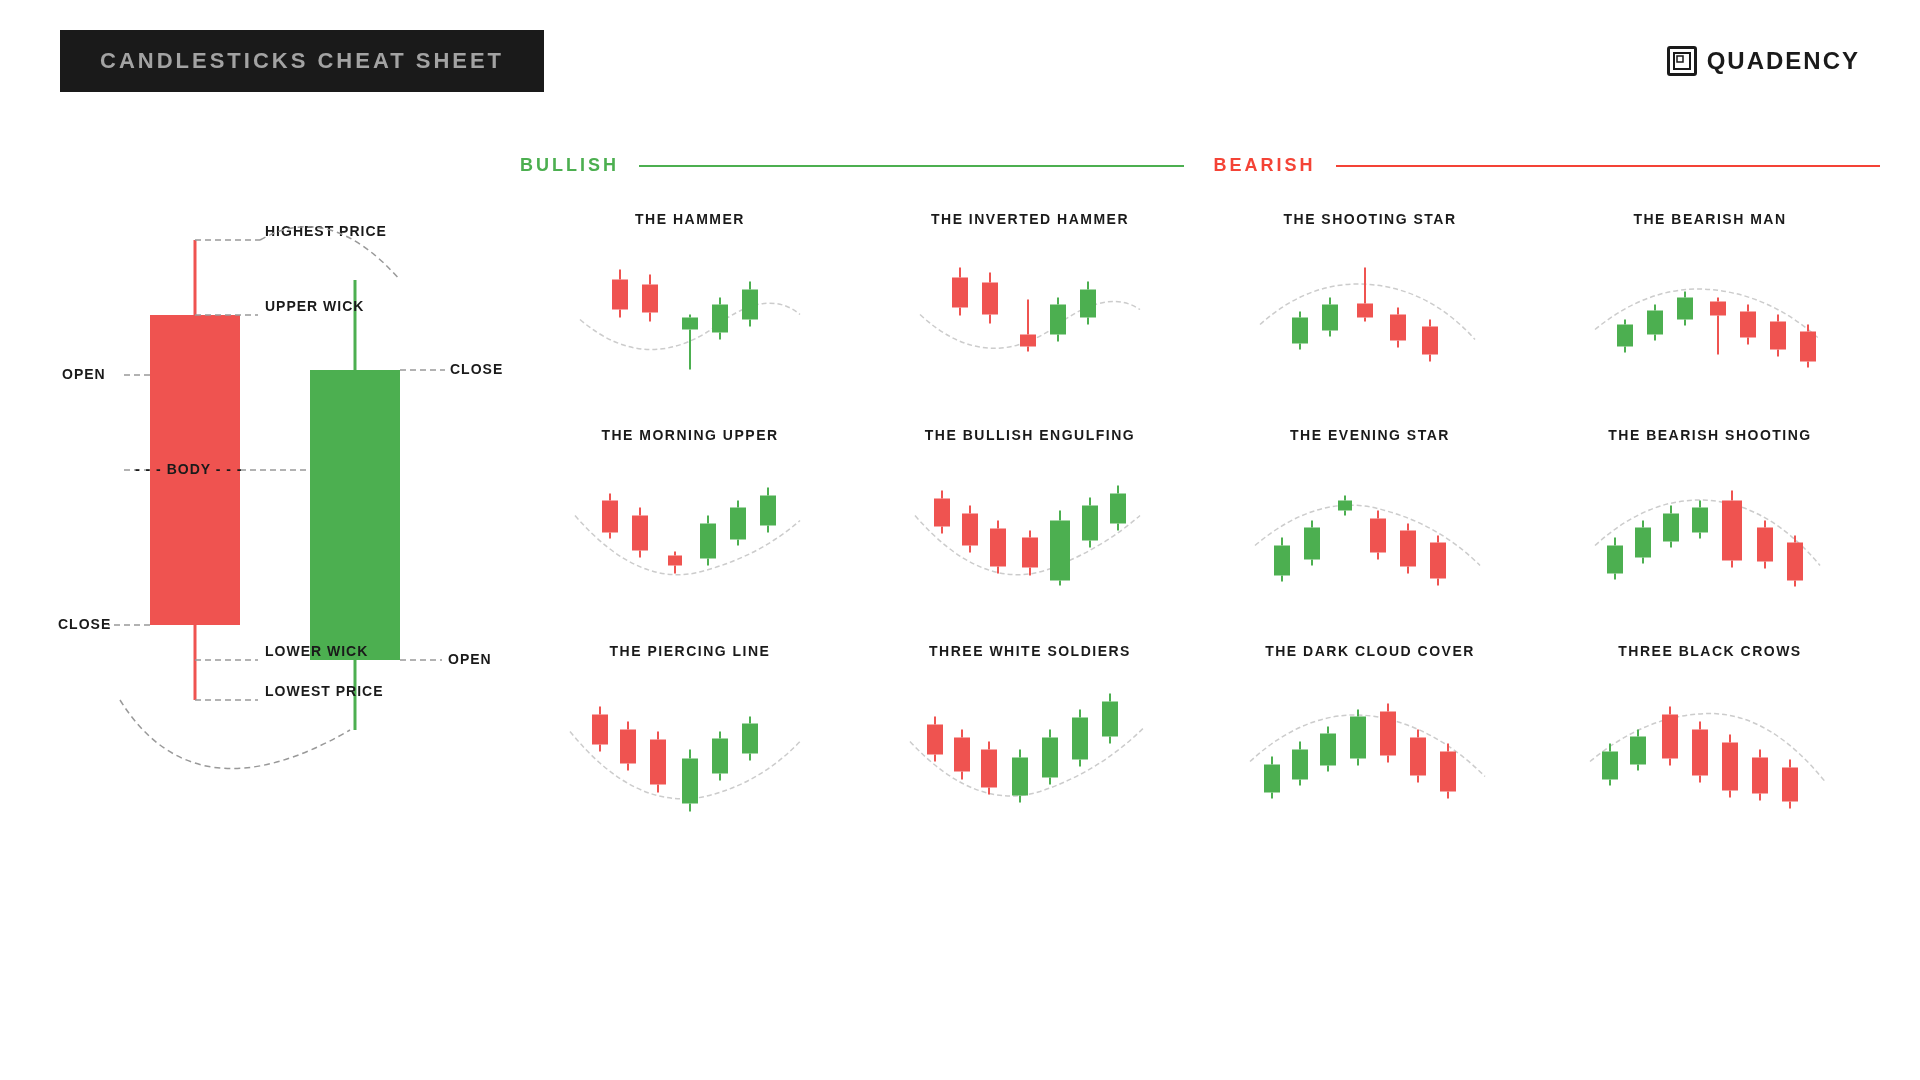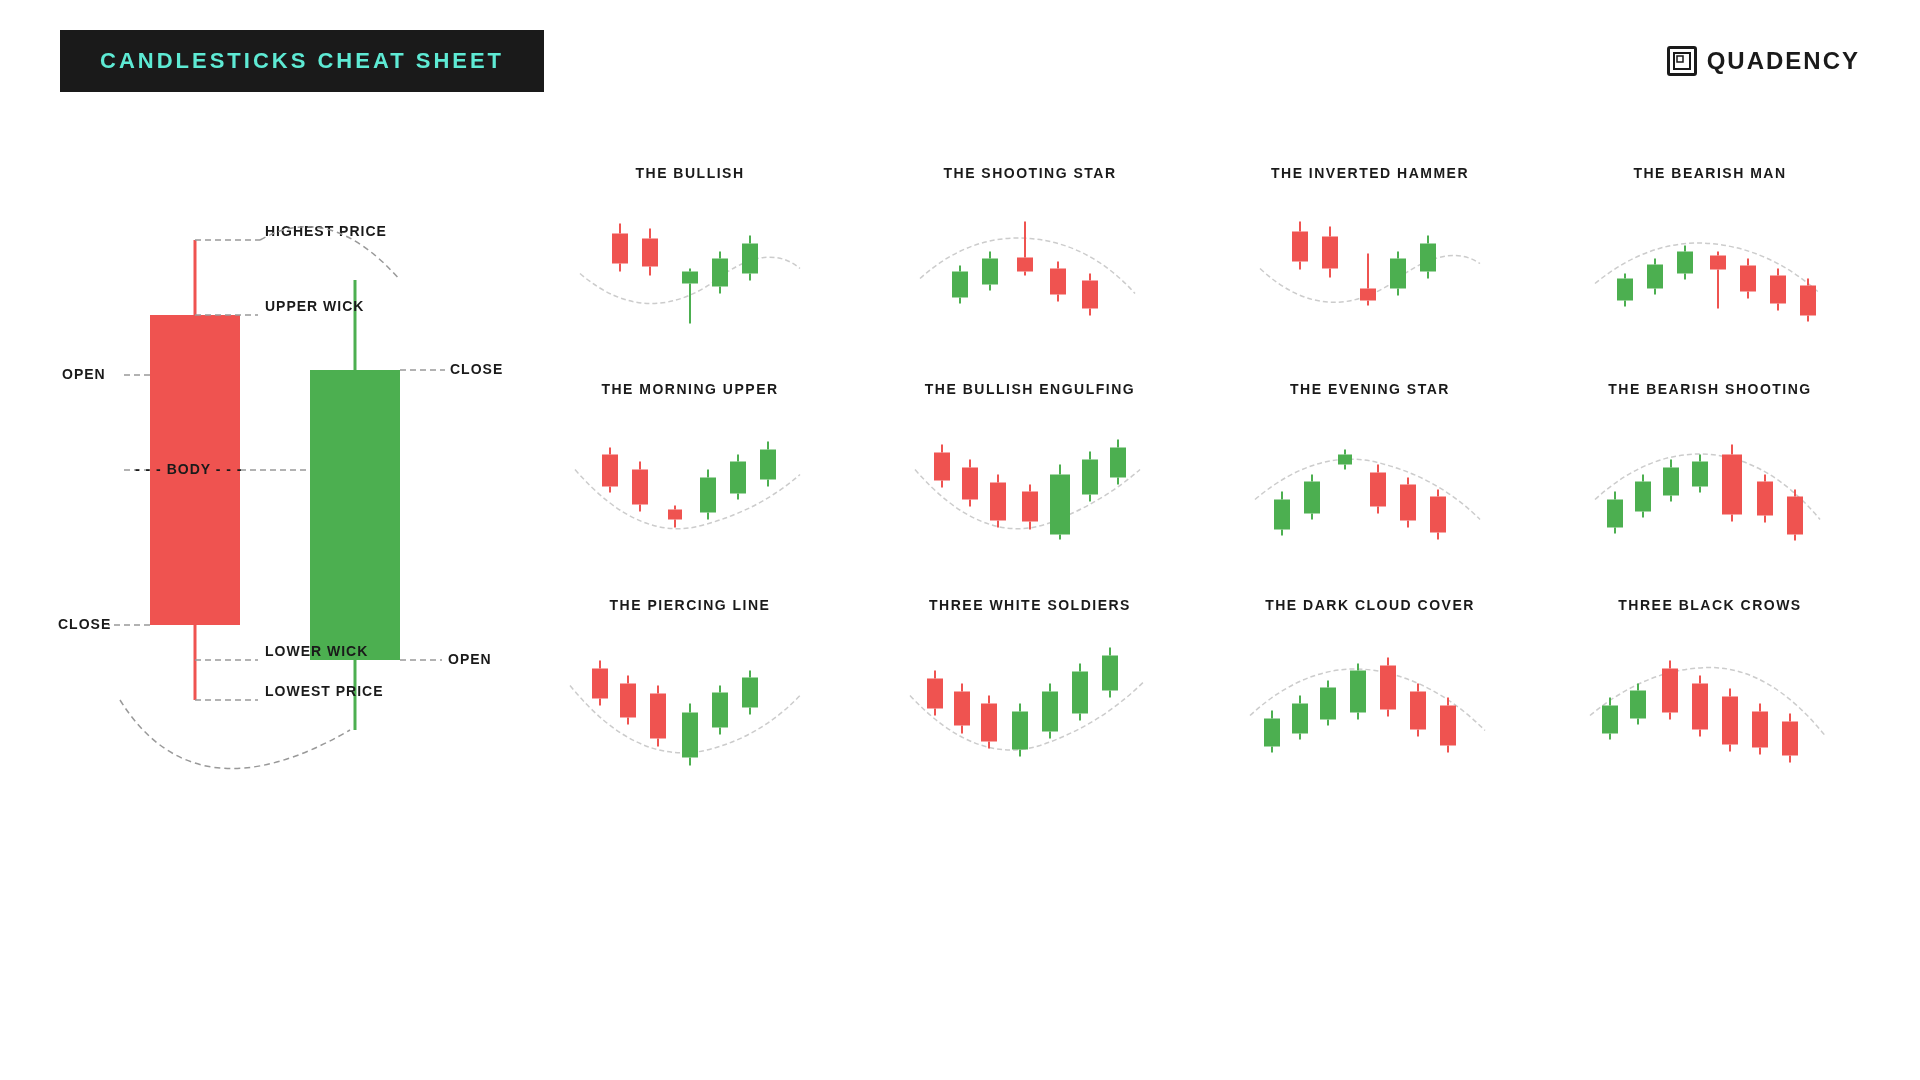--- a/index.html
+++ b/index.html
@@ -17,21 +17,21 @@
       justify-content: space-between;
       align-items: center;
       padding: 30px 60px;
     }
     .title-box {
       background: #1a1a1a;
       padding: 18px 40px;
       display: inline-block;
     }
     .title-box span {
-      color: #5eead4;
+      color: #a3a3a3;
       font-size: 22px;
       font-weight: 700;
       letter-spacing: 3px;
     }
     .logo {
       display: flex;
       align-items: center;
       gap: 10px;
       font-size: 24px;
       font-weight: 700;
@@ -186,25 +186,31 @@
     <text x="408" y="504" font-size="14" font-weight="700" font-family="Arial" fill="#1a1a1a" letter-spacing="1">OPEN</text>
 
     <path d="M 80 540 Q 155 660 310 570" fill="none" stroke="#999" stroke-width="1.5" stroke-dasharray="6,4"></path>
 
     <path d="M 220 80 Q 290 40 360 120" fill="none" stroke="#999" stroke-width="1.5" stroke-dasharray="6,4"></path>
   </svg>
 </div>
 
 <div class="patterns-section">
 
+  <div class="category-row">
+    <span class="category-label bullish-label">BULLISH</span>
+    <div class="divider-line bullish-line" style="width:340px;"></div>
+    <span class="category-label bearish-label" style="padding-left:30px;">BEARISH</span>
+    <div class="divider-line bearish-line" style="width:600px;"></div>
+  </div>
 
   <div class="patterns-grid">
 
     <div class="pattern-cell">
-      <div class="pattern-title">THE BULLISH</div>
+      <div class="pattern-title">THE HAMMER</div>
       <svg class="pattern-svg" viewBox="0 0 280 155">
 
         <path d="M 30 80 Q 100 140 175 80 Q 220 50 250 75" fill="none" stroke="#ccc" stroke-width="1.5" stroke-dasharray="5,3"></path>
 
         <line x1="70" y1="30" x2="70" y2="40" stroke="#ef5350" stroke-width="2"></line>
         <rect x="62" y="40" width="16" height="30" fill="#ef5350"></rect>
         <line x1="70" y1="70" x2="70" y2="78" stroke="#ef5350" stroke-width="2"></line>
 
         <line x1="100" y1="35" x2="100" y2="45" stroke="#ef5350" stroke-width="2"></line>
         <rect x="92" y="45" width="16" height="28" fill="#ef5350"></rect>
@@ -214,20 +220,45 @@
         <rect x="132" y="78" width="16" height="12" fill="#4caf50"></rect>
         <line x1="140" y1="90" x2="140" y2="130" stroke="#4caf50" stroke-width="2"></line>
 
         <line x1="170" y1="58" x2="170" y2="65" stroke="#4caf50" stroke-width="2"></line>
         <rect x="162" y="65" width="16" height="28" fill="#4caf50"></rect>
         <line x1="170" y1="93" x2="170" y2="100" stroke="#4caf50" stroke-width="2"></line>
 
         <line x1="200" y1="42" x2="200" y2="50" stroke="#4caf50" stroke-width="2"></line>
         <rect x="192" y="50" width="16" height="30" fill="#4caf50"></rect>
         <line x1="200" y1="80" x2="200" y2="87" stroke="#4caf50" stroke-width="2"></line>
+      </svg>
+    </div>
+
+    <div class="pattern-cell">
+      <div class="pattern-title">THE INVERTED HAMMER</div>
+      <svg class="pattern-svg" viewBox="0 0 280 155">
+        <path d="M 30 75 Q 100 140 175 80 Q 220 50 250 70" fill="none" stroke="#ccc" stroke-width="1.5" stroke-dasharray="5,3"></path>
+
+        <line x1="70" y1="28" x2="70" y2="38" stroke="#ef5350" stroke-width="2"></line>
+        <rect x="62" y="38" width="16" height="30" fill="#ef5350"></rect>
+        <line x1="70" y1="68" x2="70" y2="76" stroke="#ef5350" stroke-width="2"></line>
+        <line x1="100" y1="33" x2="100" y2="43" stroke="#ef5350" stroke-width="2"></line>
+        <rect x="92" y="43" width="16" height="32" fill="#ef5350"></rect>
+        <line x1="100" y1="75" x2="100" y2="84" stroke="#ef5350" stroke-width="2"></line>
+
+        <line x1="138" y1="60" x2="138" y2="95" stroke="#ef5350" stroke-width="2"></line>
+        <rect x="130" y="95" width="16" height="12" fill="#ef5350"></rect>
+        <line x1="138" y1="107" x2="138" y2="112" stroke="#ef5350" stroke-width="2"></line>
+
+        <line x1="168" y1="58" x2="168" y2="65" stroke="#4caf50" stroke-width="2"></line>
+        <rect x="160" y="65" width="16" height="30" fill="#4caf50"></rect>
+        <line x1="168" y1="95" x2="168" y2="102" stroke="#4caf50" stroke-width="2"></line>
+        <line x1="198" y1="42" x2="198" y2="50" stroke="#4caf50" stroke-width="2"></line>
+        <rect x="190" y="50" width="16" height="28" fill="#4caf50"></rect>
+        <line x1="198" y1="78" x2="198" y2="85" stroke="#4caf50" stroke-width="2"></line>
       </svg>
     </div>
 
     <div class="pattern-cell">
       <div class="pattern-title">THE SHOOTING STAR</div>
       <svg class="pattern-svg" viewBox="0 0 280 155">
         <path d="M 30 85 Q 80 40 140 45 Q 200 50 245 100" fill="none" stroke="#ccc" stroke-width="1.5" stroke-dasharray="5,3"></path>
 
         <line x1="70" y1="72" x2="70" y2="78" stroke="#4caf50" stroke-width="2"></line>
         <rect x="62" y="78" width="16" height="26" fill="#4caf50"></rect>
@@ -239,45 +270,20 @@
         <line x1="135" y1="28" x2="135" y2="64" stroke="#ef5350" stroke-width="2"></line>
         <rect x="127" y="64" width="16" height="14" fill="#ef5350"></rect>
         <line x1="135" y1="78" x2="135" y2="82" stroke="#ef5350" stroke-width="2"></line>
 
         <line x1="168" y1="68" x2="168" y2="75" stroke="#ef5350" stroke-width="2"></line>
         <rect x="160" y="75" width="16" height="26" fill="#ef5350"></rect>
         <line x1="168" y1="101" x2="168" y2="108" stroke="#ef5350" stroke-width="2"></line>
         <line x1="200" y1="80" x2="200" y2="87" stroke="#ef5350" stroke-width="2"></line>
         <rect x="192" y="87" width="16" height="28" fill="#ef5350"></rect>
         <line x1="200" y1="115" x2="200" y2="122" stroke="#ef5350" stroke-width="2"></line>
-      </svg>
-    </div>
-
-    <div class="pattern-cell">
-      <div class="pattern-title">THE INVERTED HAMMER</div>
-      <svg class="pattern-svg" viewBox="0 0 280 155">
-        <path d="M 30 75 Q 100 140 175 80 Q 220 50 250 70" fill="none" stroke="#ccc" stroke-width="1.5" stroke-dasharray="5,3"></path>
-
-        <line x1="70" y1="28" x2="70" y2="38" stroke="#ef5350" stroke-width="2"></line>
-        <rect x="62" y="38" width="16" height="30" fill="#ef5350"></rect>
-        <line x1="70" y1="68" x2="70" y2="76" stroke="#ef5350" stroke-width="2"></line>
-        <line x1="100" y1="33" x2="100" y2="43" stroke="#ef5350" stroke-width="2"></line>
-        <rect x="92" y="43" width="16" height="32" fill="#ef5350"></rect>
-        <line x1="100" y1="75" x2="100" y2="84" stroke="#ef5350" stroke-width="2"></line>
-
-        <line x1="138" y1="60" x2="138" y2="95" stroke="#ef5350" stroke-width="2"></line>
-        <rect x="130" y="95" width="16" height="12" fill="#ef5350"></rect>
-        <line x1="138" y1="107" x2="138" y2="112" stroke="#ef5350" stroke-width="2"></line>
-
-        <line x1="168" y1="58" x2="168" y2="65" stroke="#4caf50" stroke-width="2"></line>
-        <rect x="160" y="65" width="16" height="30" fill="#4caf50"></rect>
-        <line x1="168" y1="95" x2="168" y2="102" stroke="#4caf50" stroke-width="2"></line>
-        <line x1="198" y1="42" x2="198" y2="50" stroke="#4caf50" stroke-width="2"></line>
-        <rect x="190" y="50" width="16" height="28" fill="#4caf50"></rect>
-        <line x1="198" y1="78" x2="198" y2="85" stroke="#4caf50" stroke-width="2"></line>
       </svg>
     </div>
 
     <div class="pattern-cell">
       <div class="pattern-title">THE BEARISH MAN</div>
       <svg class="pattern-svg" viewBox="0 0 280 155">
         <path d="M 25 90 Q 80 45 140 50 Q 200 55 250 100" fill="none" stroke="#ccc" stroke-width="1.5" stroke-dasharray="5,3"></path>
 
         <line x1="55" y1="80" x2="55" y2="85" stroke="#4caf50" stroke-width="2"></line>
         <rect x="47" y="85" width="16" height="22" fill="#4caf50"></rect>

